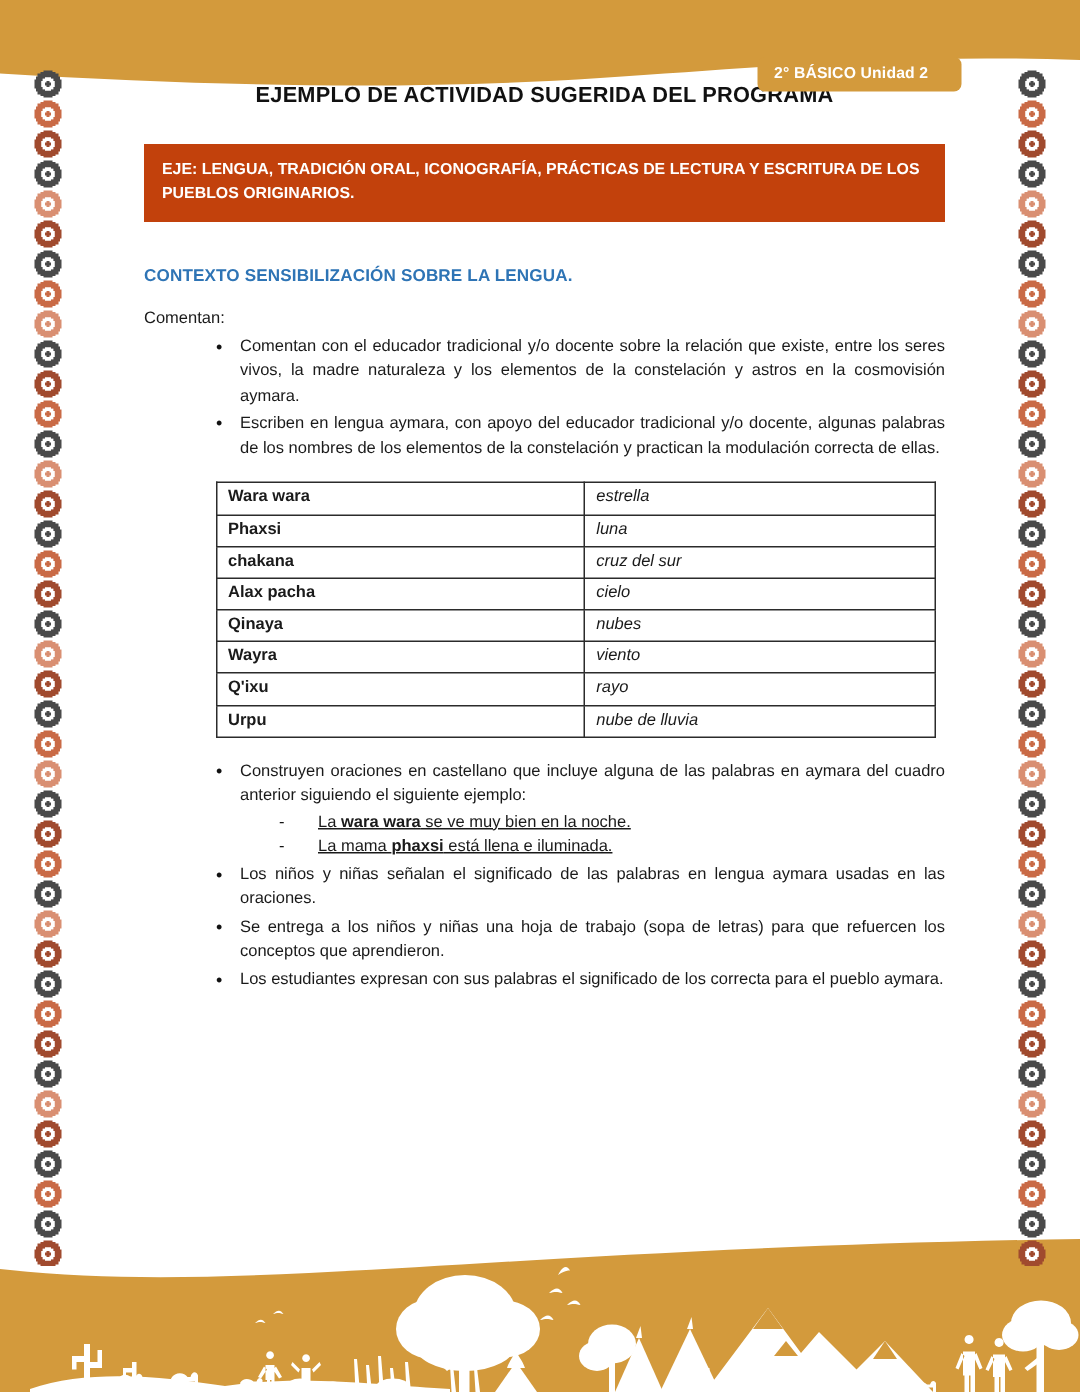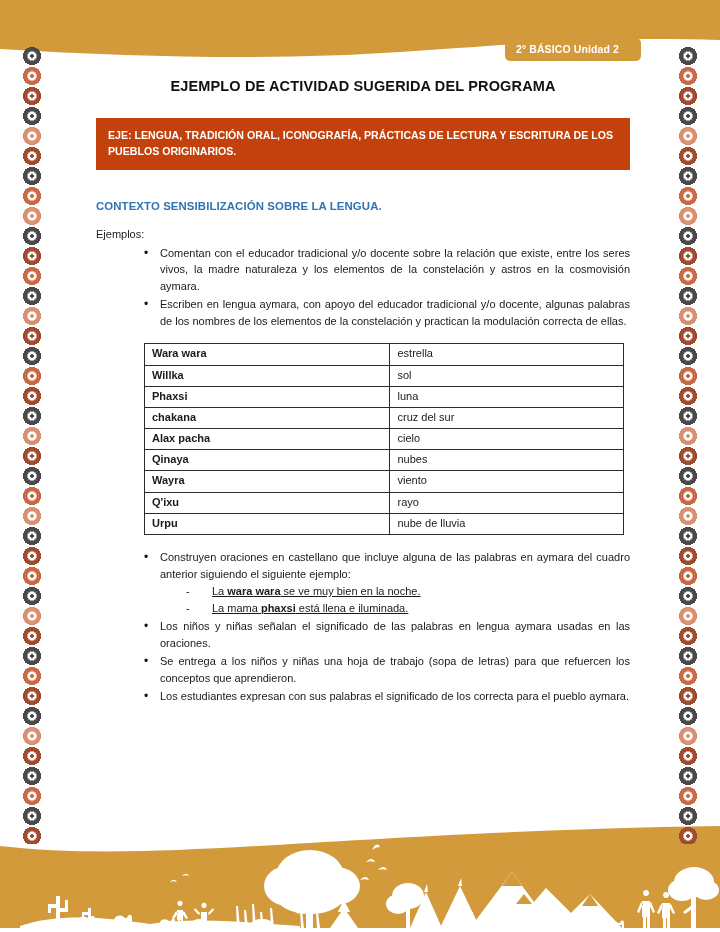--- a/index.html
+++ b/index.html
@@ -23,21 +23,21 @@
 
   
   .side-strip { position:absolute; top:44px; width:42px; height:800px; z-index:2; }
   #side-strip-left  { left:11px; }
   #side-strip-right { left:667px; }
 
   
   #bottom-band { position:absolute; left:0; bottom:0; width:720px; height:108px; z-index:1; }
 
   
-  #content { position:absolute; top:0; left:0; width:720px; z-index:3; padding:78px 90px 0 96px; }
+  #content { position:absolute; top:0; left:0; width:720px; z-index:3; padding:56px 90px 0 96px; }
 
   #doc-title {
     text-align:center; font-size:14.5px; font-weight:bold;
     letter-spacing:.15px; margin:0 0 24px 0; color:#111;
   }
 
   #eje-bar {
     background:#c2410c; color:#ffffff;
     font-size:10.6px; font-weight:bold; line-height:1.55;
     padding:9px 12px 10px 12px; margin:0 0 30px 0;
@@ -74,21 +74,21 @@
 
   
   #vocab-table {
     border-collapse:collapse; width:480px; margin:14px 0 14px 48px;
     font-size:11px;
   }
   #vocab-table td {
     border:1px solid #2b2b2b; padding:3px 6px 4px 7px; height:18px; line-height:1.2;
   }
   #vocab-table td.term { width:246px; font-weight:bold; }
-  #vocab-table td.meaning { width:234px; }
+  #vocab-table td.meaning { width:234px;font-style:italic; }
 
   b.aym { font-weight:bold; }
 </style>
 </head>
 <body>
 
 <svg id="top-band" viewBox="0 0 720 72" preserveAspectRatio="none">
   <path d="M0,0 H720 V40 C600,36 520,44 400,52 C280,60 150,58 0,49 Z" fill="#d39a3c"></path>
 </svg>
 <div id="badge">2° BÁSICO Unidad 2</div>
@@ -611,36 +611,32 @@
 
 <div id="content">
 
   <div id="doc-title">EJEMPLO DE ACTIVIDAD SUGERIDA DEL PROGRAMA</div>
 
   <div id="eje-bar">EJE: LENGUA, TRADICIÓN ORAL, ICONOGRAFÍA, PRÁCTICAS DE LECTURA Y ESCRITURA DE LOS PUEBLOS ORIGINARIOS.</div>
 
   <div id="contexto-heading">CONTEXTO SENSIBILIZACIÓN SOBRE LA LENGUA.</div>
 
 
-  <div id="ejemplos-label">Ejemplos:</div>
+  <div id="ejemplos-label">Comentan:</div>
 
   <ul class="bullets">
     <li>Comentan con el educador tradicional y/o docente sobre la relación que existe, entre los seres vivos, la madre naturaleza y los elementos de la constelación y astros en la cosmovisión aymara.</li>
     <li>Escriben en lengua aymara, con apoyo del educador tradicional y/o docente, algunas palabras de los nombres de los elementos de la constelación y practican la modulación correcta de ellas.</li>
   </ul>
 
   <table id="vocab-table">
     <tbody>
       <tr>
         <td class="term">Wara wara</td>
         <td class="meaning">estrella</td>
-      </tr>
-      <tr>
-        <td class="term">Willka</td>
-        <td class="meaning">sol</td>
       </tr>
       <tr>
         <td class="term">Phaxsi</td>
         <td class="meaning">luna</td>
       </tr>
       <tr>
         <td class="term">chakana</td>
         <td class="meaning">cruz del sur</td>
       </tr>
       <tr>

